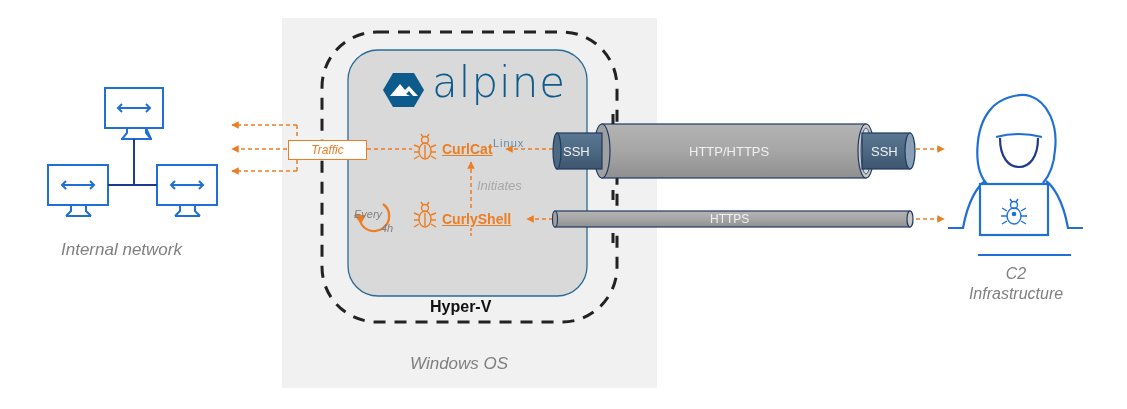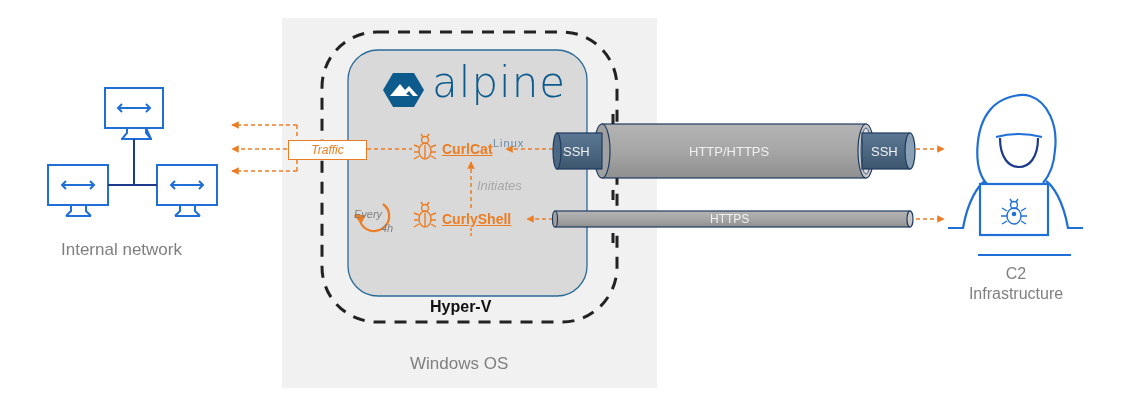--- a/index.html
+++ b/index.html
@@ -1,20 +1,20 @@
 <!DOCTYPE html>
 <html><head>
 <meta charset="utf-8">
 <style>
   html, body { margin: 0; padding: 0; background: #ffffff; }
   body { width: 1127px; height: 409px; position: relative; overflow: hidden;
          font-family: "Liberation Sans", sans-serif; }
   #stage { position: absolute; left: 0; top: 0; width: 1127px; height: 409px; }
   .lbl { position: absolute; white-space: nowrap; }
-  .gray-italic { color: #7f7f7f; font-size: 17px; }
+  .gray-italic { color: #7f7f7f; font-style: italic; font-size: 17px; }
   .bug-name { font-weight: bold; font-size: 14px; text-decoration: underline; color: #ec7d23; }
   .pipe-text { color: #f0f0f0; font-size: 13px; }
   .box-label { font-style: italic; font-size: 12px; color: #ec7d23; background: #fff;
                border: 1.5px solid #ec7d23; text-align: center; }
 </style>
 </head>
 <body>
 
 <div id="stage">
 

